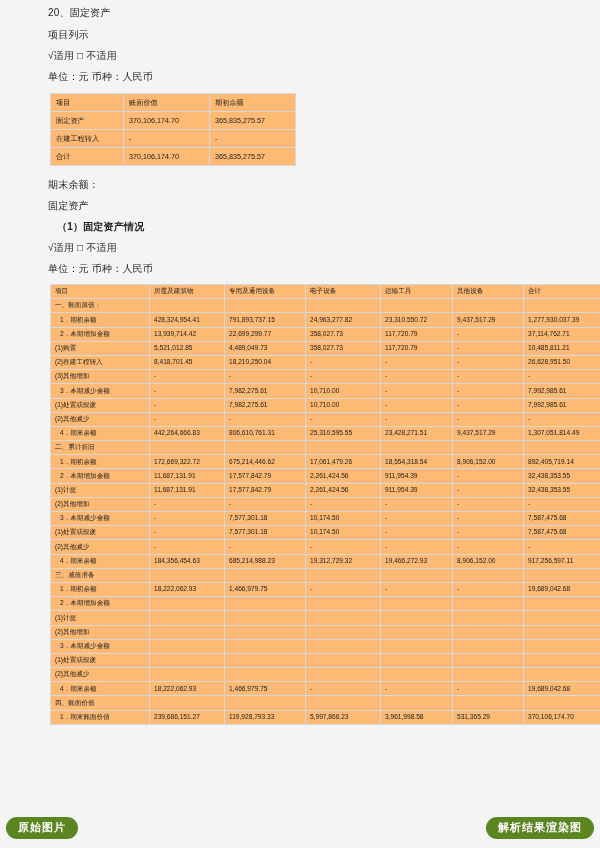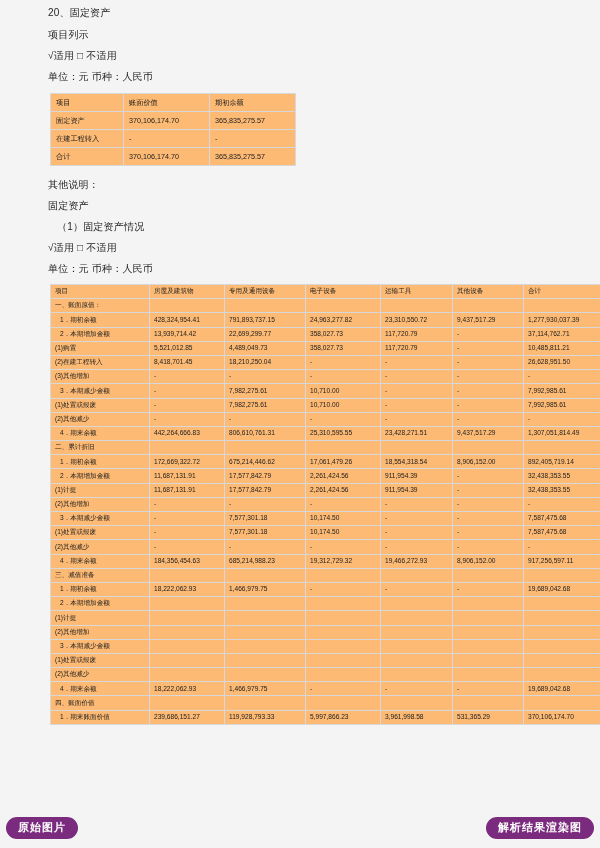--- a/index.html
+++ b/index.html
@@ -25,21 +25,21 @@
     padding: 8px 38px 0 48px;
   }
   .para {
     font-size: 10px;
     line-height: 1;
     margin: 0 0 11px 0;
     color: #1f1f1f;
     letter-spacing: .2px;
     white-space: nowrap;
   }
-  .para.indent { padding-left: 9px; }
+  .para.indent { padding-left: 9px; font-weight: bold; }
   .para.tight { margin-bottom: 10px; }
   .para.first { margin-bottom: 12px; }
 
   table {
     border-collapse: collapse;
     table-layout: fixed;
     background: #fdba74;
     font-size: 7.1px;
     color: #1c1c1c;
   }
@@ -77,21 +77,21 @@
   #detail-table .c3 { width: 66px; }
   #detail-table .c4 { width: 63px; }
   #detail-table .c5 { width: 62px; }
   #detail-table .c6 { width: 99px; }
   .lbl-pad { padding-left: 9px !important; }
 
   
   .pill {
     position: absolute;
     bottom: 9px;
-    background: #701a75;
+    background: #4d7c0f;
     color: #ffffff;
     font-size: 11px;
     font-weight: bold;
     letter-spacing: 1px;
     padding: 5px 12px 6px 12px;
     border-radius: 13px;
     line-height: 1;
     white-space: nowrap;
     border: none;
     opacity: .92;
@@ -129,21 +129,21 @@
       <tr>
         <td class="c0">合计</td>
         <td class="c1">370,106,174.70</td>
         <td class="c2">365,835,275.57</td>
       </tr>
     </tbody>
   </table>
 
   <div style="height:14px"></div>
 
-  <p class="para">其他说明：</p>
+  <p class="para">期末余额：</p>
   <p class="para">固定资产</p>
   <p class="para indent">（1）固定资产情况</p>
   <p class="para">√适用 □ 不适用</p>
   <p class="para tight">单位：元 币种：人民币</p>
 
   <table id="detail-table">
     <tbody id="detail-body">
         <tr>
           <td class="c0">项目</td>
           <td class="c1">房屋及建筑物</td>

